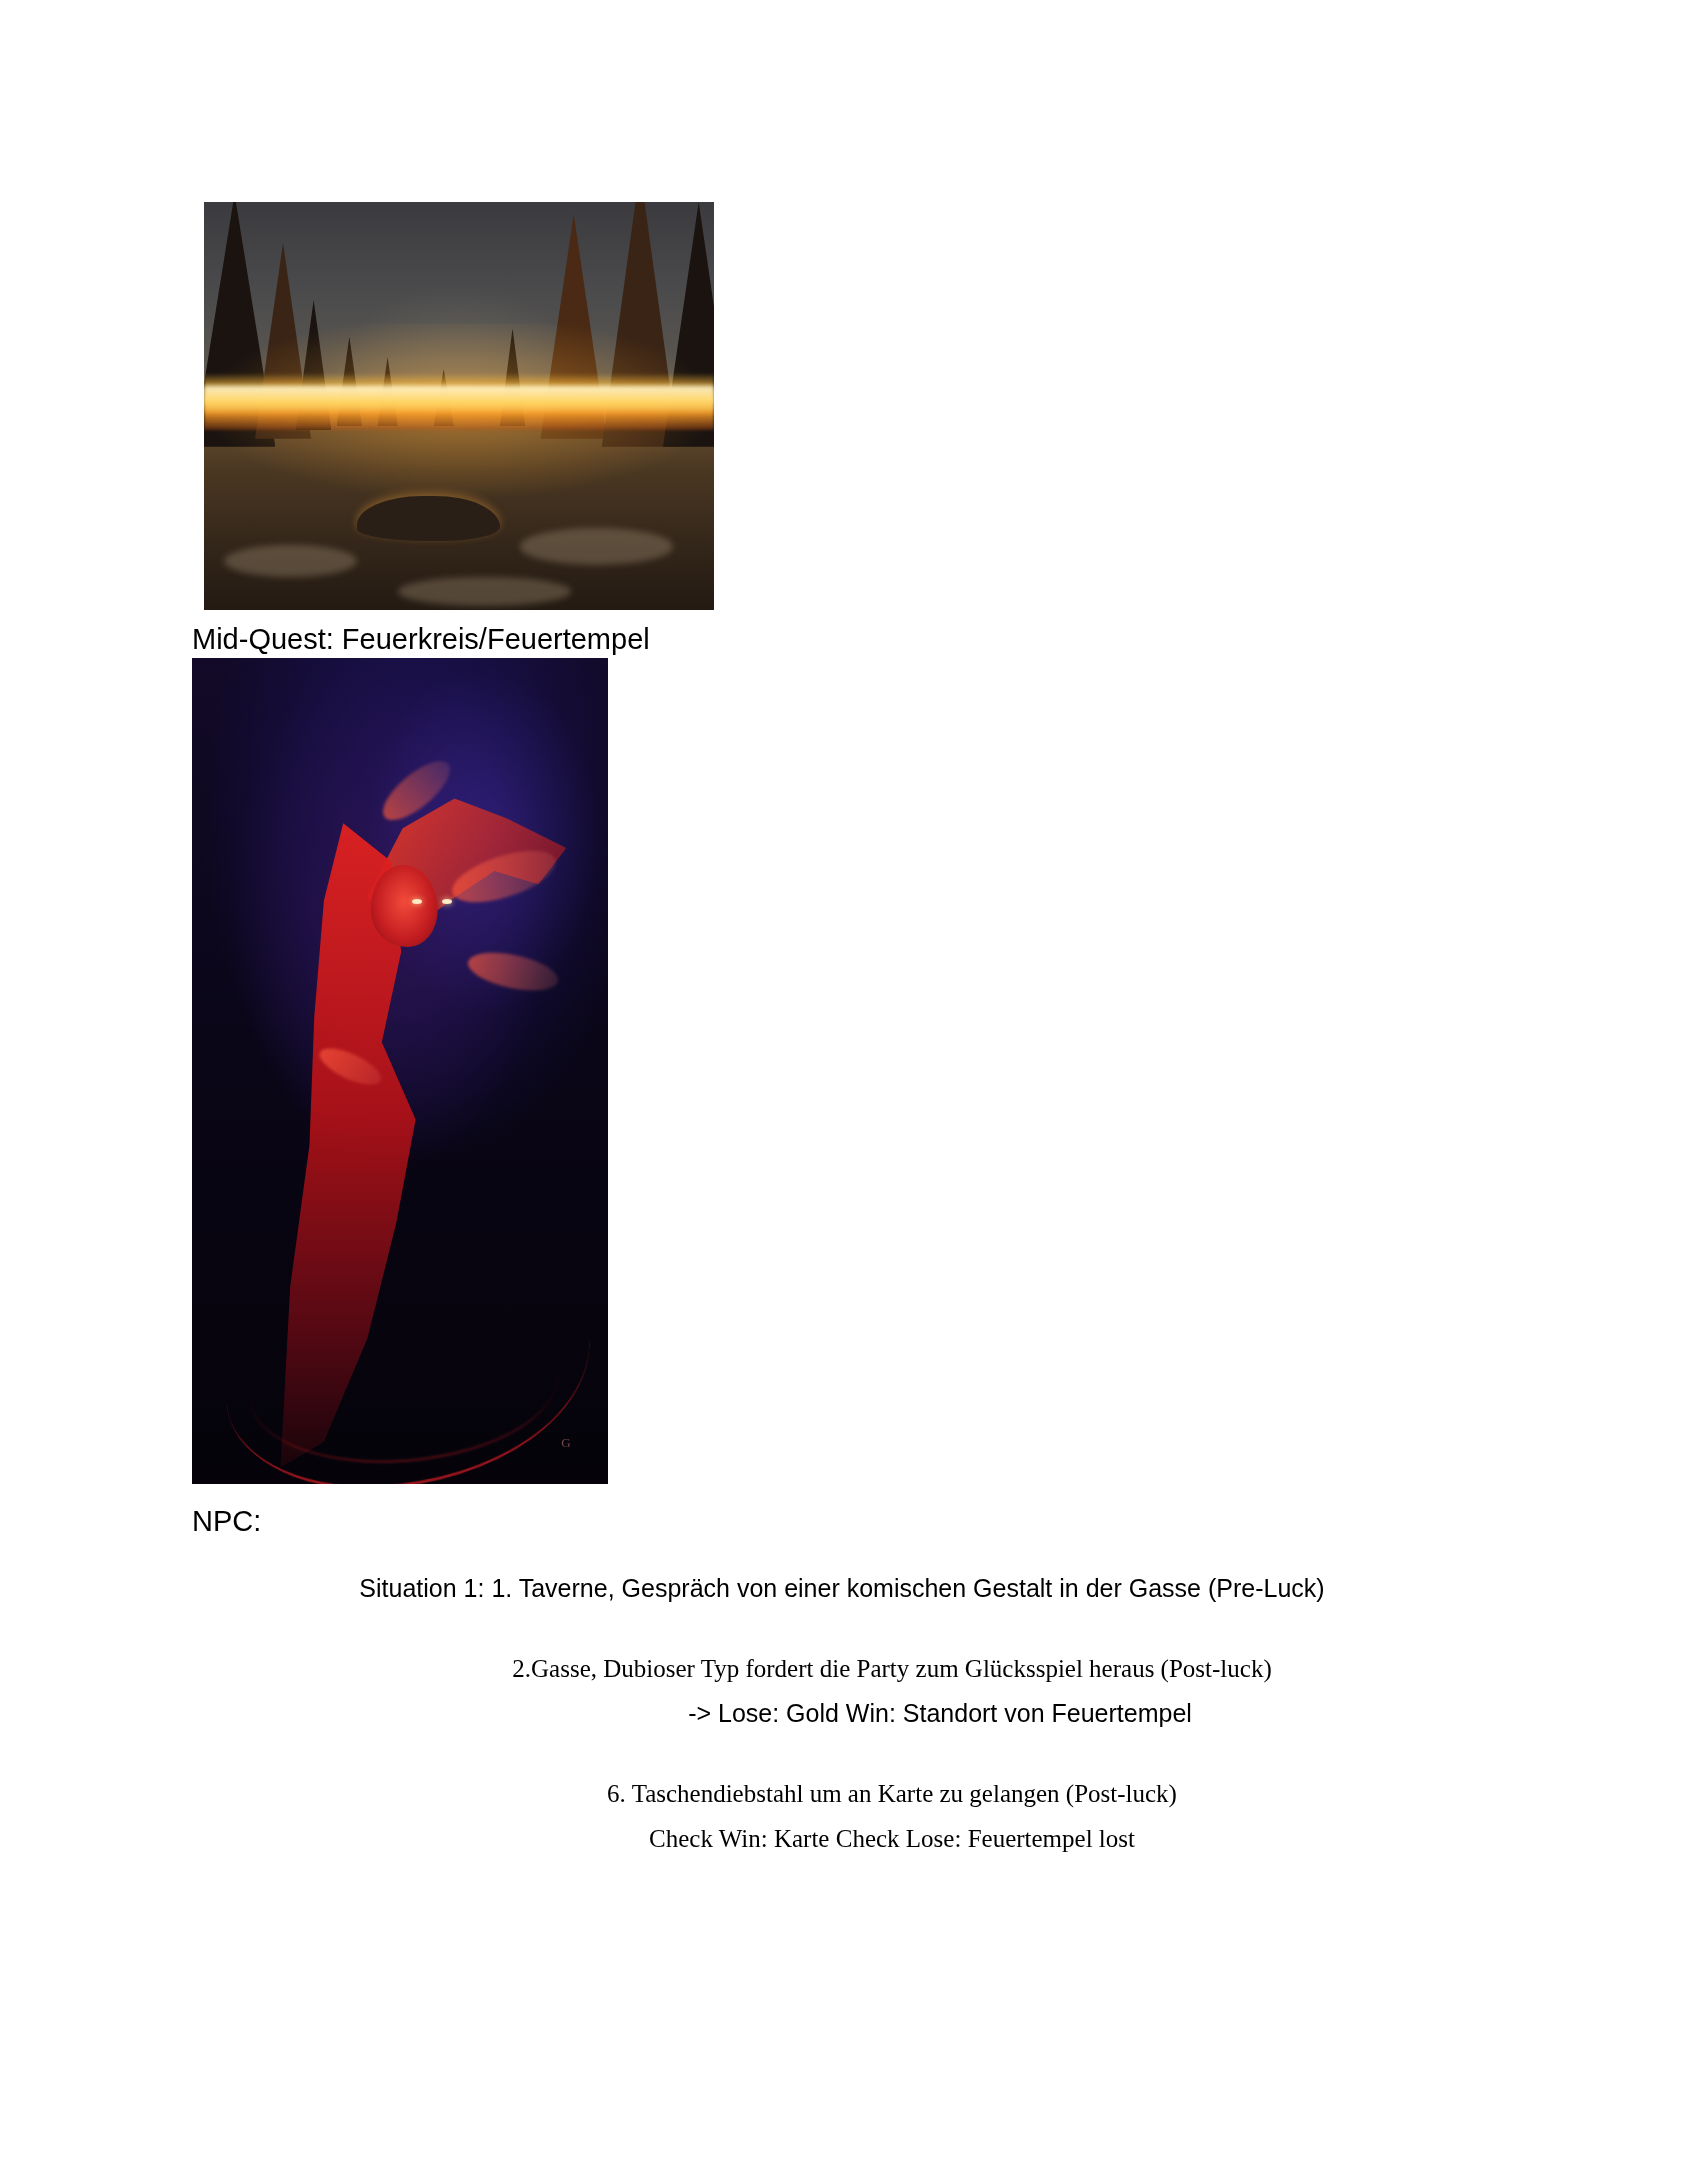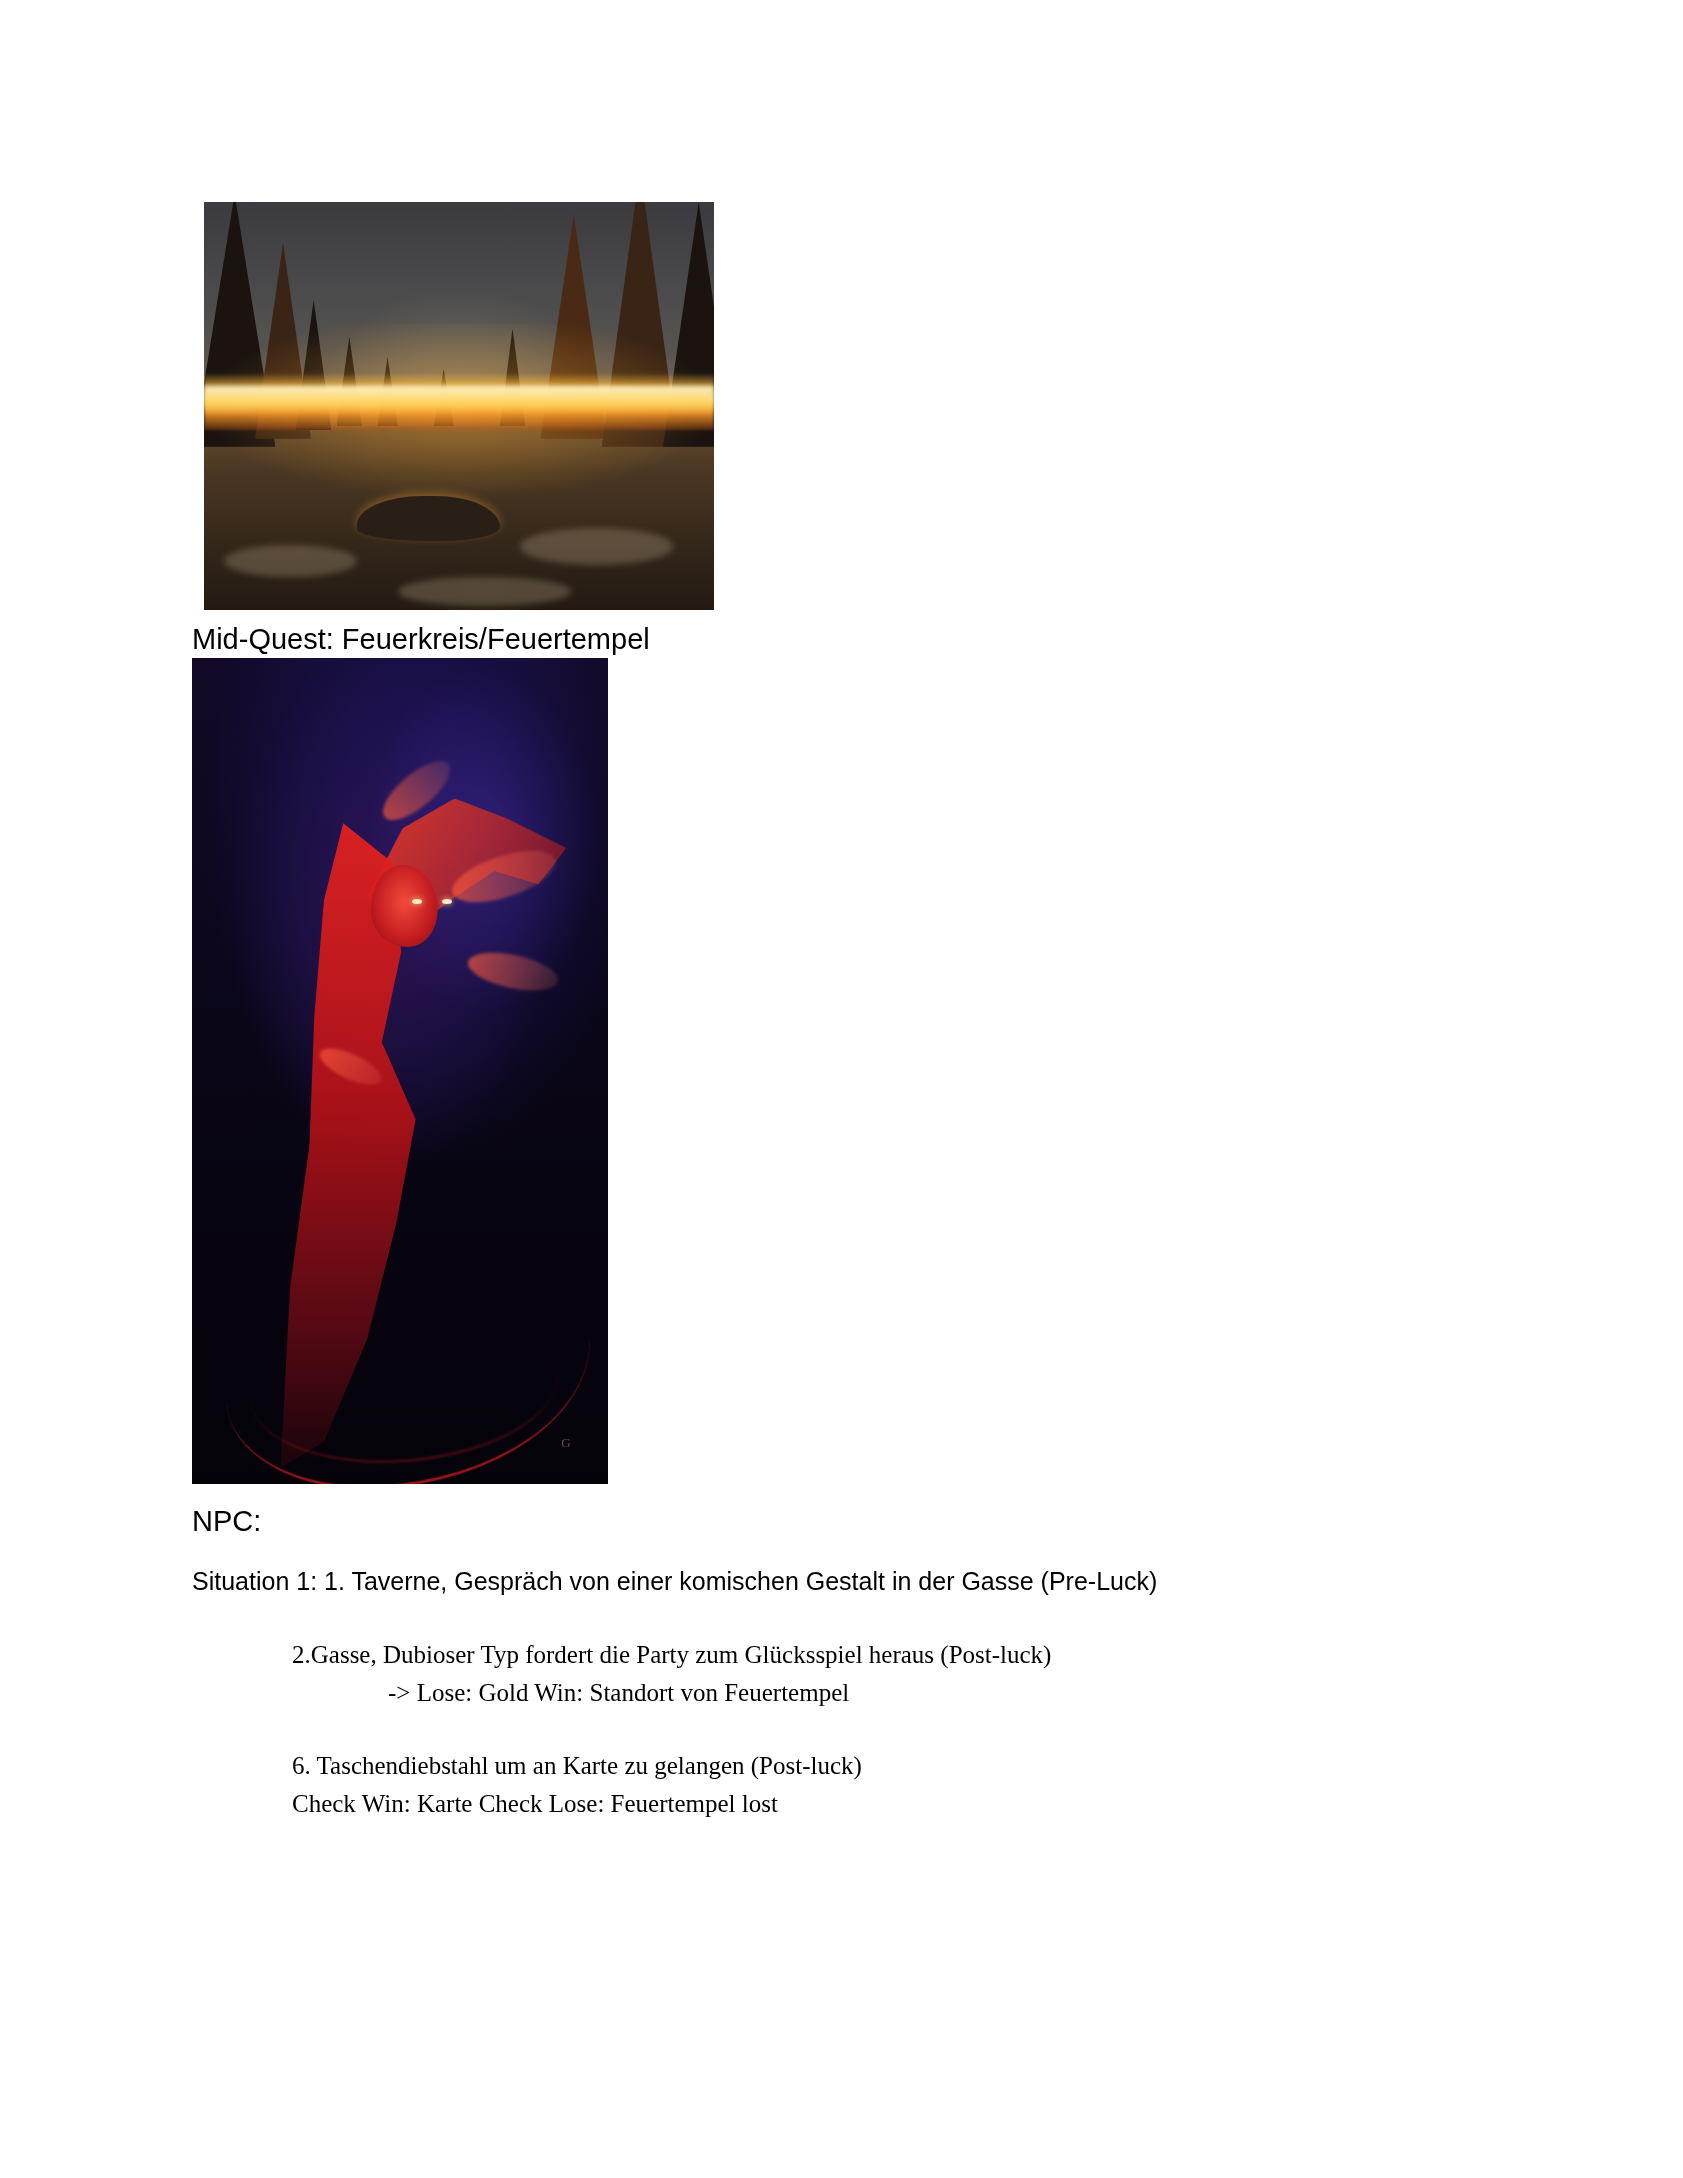--- a/index.html
+++ b/index.html
@@ -221,24 +221,24 @@
   
   .body-text {
     position: absolute;
     left: 192px;
     top: 1560px;
     width: 1300px;
     font-size: 25px;
     line-height: 1.34;
     color: #000;
   }
-  .para { margin: 5px 0 0 0; white-space: pre-wrap; }
+  .para { margin: 12px 0 0 0; white-space: pre-wrap; text-align: center; }
   .gap { height: 34px; }
   .indent-1 { padding-left: 100px; font-family: Liberation Serif, serif; }
-  .indent-2 { padding-left: 196px; font-family: Liberation Serif, serif; }
+  .indent-2 { padding-left: 196px; }
 </style>
 </head>
 <body>
 
 <div class="page">
 
   <div class="img-forest">
     <div class="sky"></div>
     <div class="sky-glow"></div>
     <div class="ground"></div>

